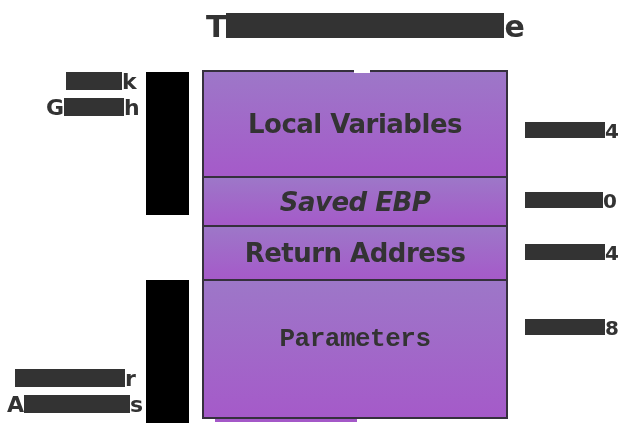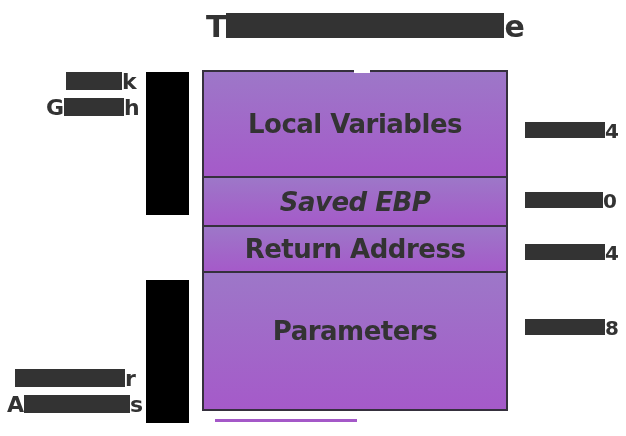--- a/index.html
+++ b/index.html
@@ -43,22 +43,22 @@
     width:306px;
     border:2px solid #35303d;
     background:linear-gradient(180deg,#9d77c8 0%,#a55ac9 100%);
     display:flex;align-items:center;justify-content:center;
     font-size:26px;
     letter-spacing:-0.5px;
   }
   .box + .box{margin-top:-2px;}
   .box-lv{height:108px;}
   .box-sebp{height:51px;font-style:italic;}
-  .box-ra{height:48px;}
-  .box-p{height:140px;padding-bottom:20px;}
+  .box-ra{height:56px;}
+  .box-p{height:140px;padding-bottom:20px;font-family:Liberation Mono, monospace;}
 
   
   .notch{position:absolute;left:354px;top:67px;width:16px;height:6px;background:#ffffff;}
   .bottom-strip{position:absolute;left:215px;top:419px;width:142px;height:3px;background:#a458c8;}
 
   
   .off{font-size:20px;height:21px;left:525px;}
   .off .redact{height:16px;margin-bottom:3px;}
   .off1{top:120px;} .off1 .redact{width:80px;}
   .off2{top:190px;} .off2 .redact{width:78px;}

